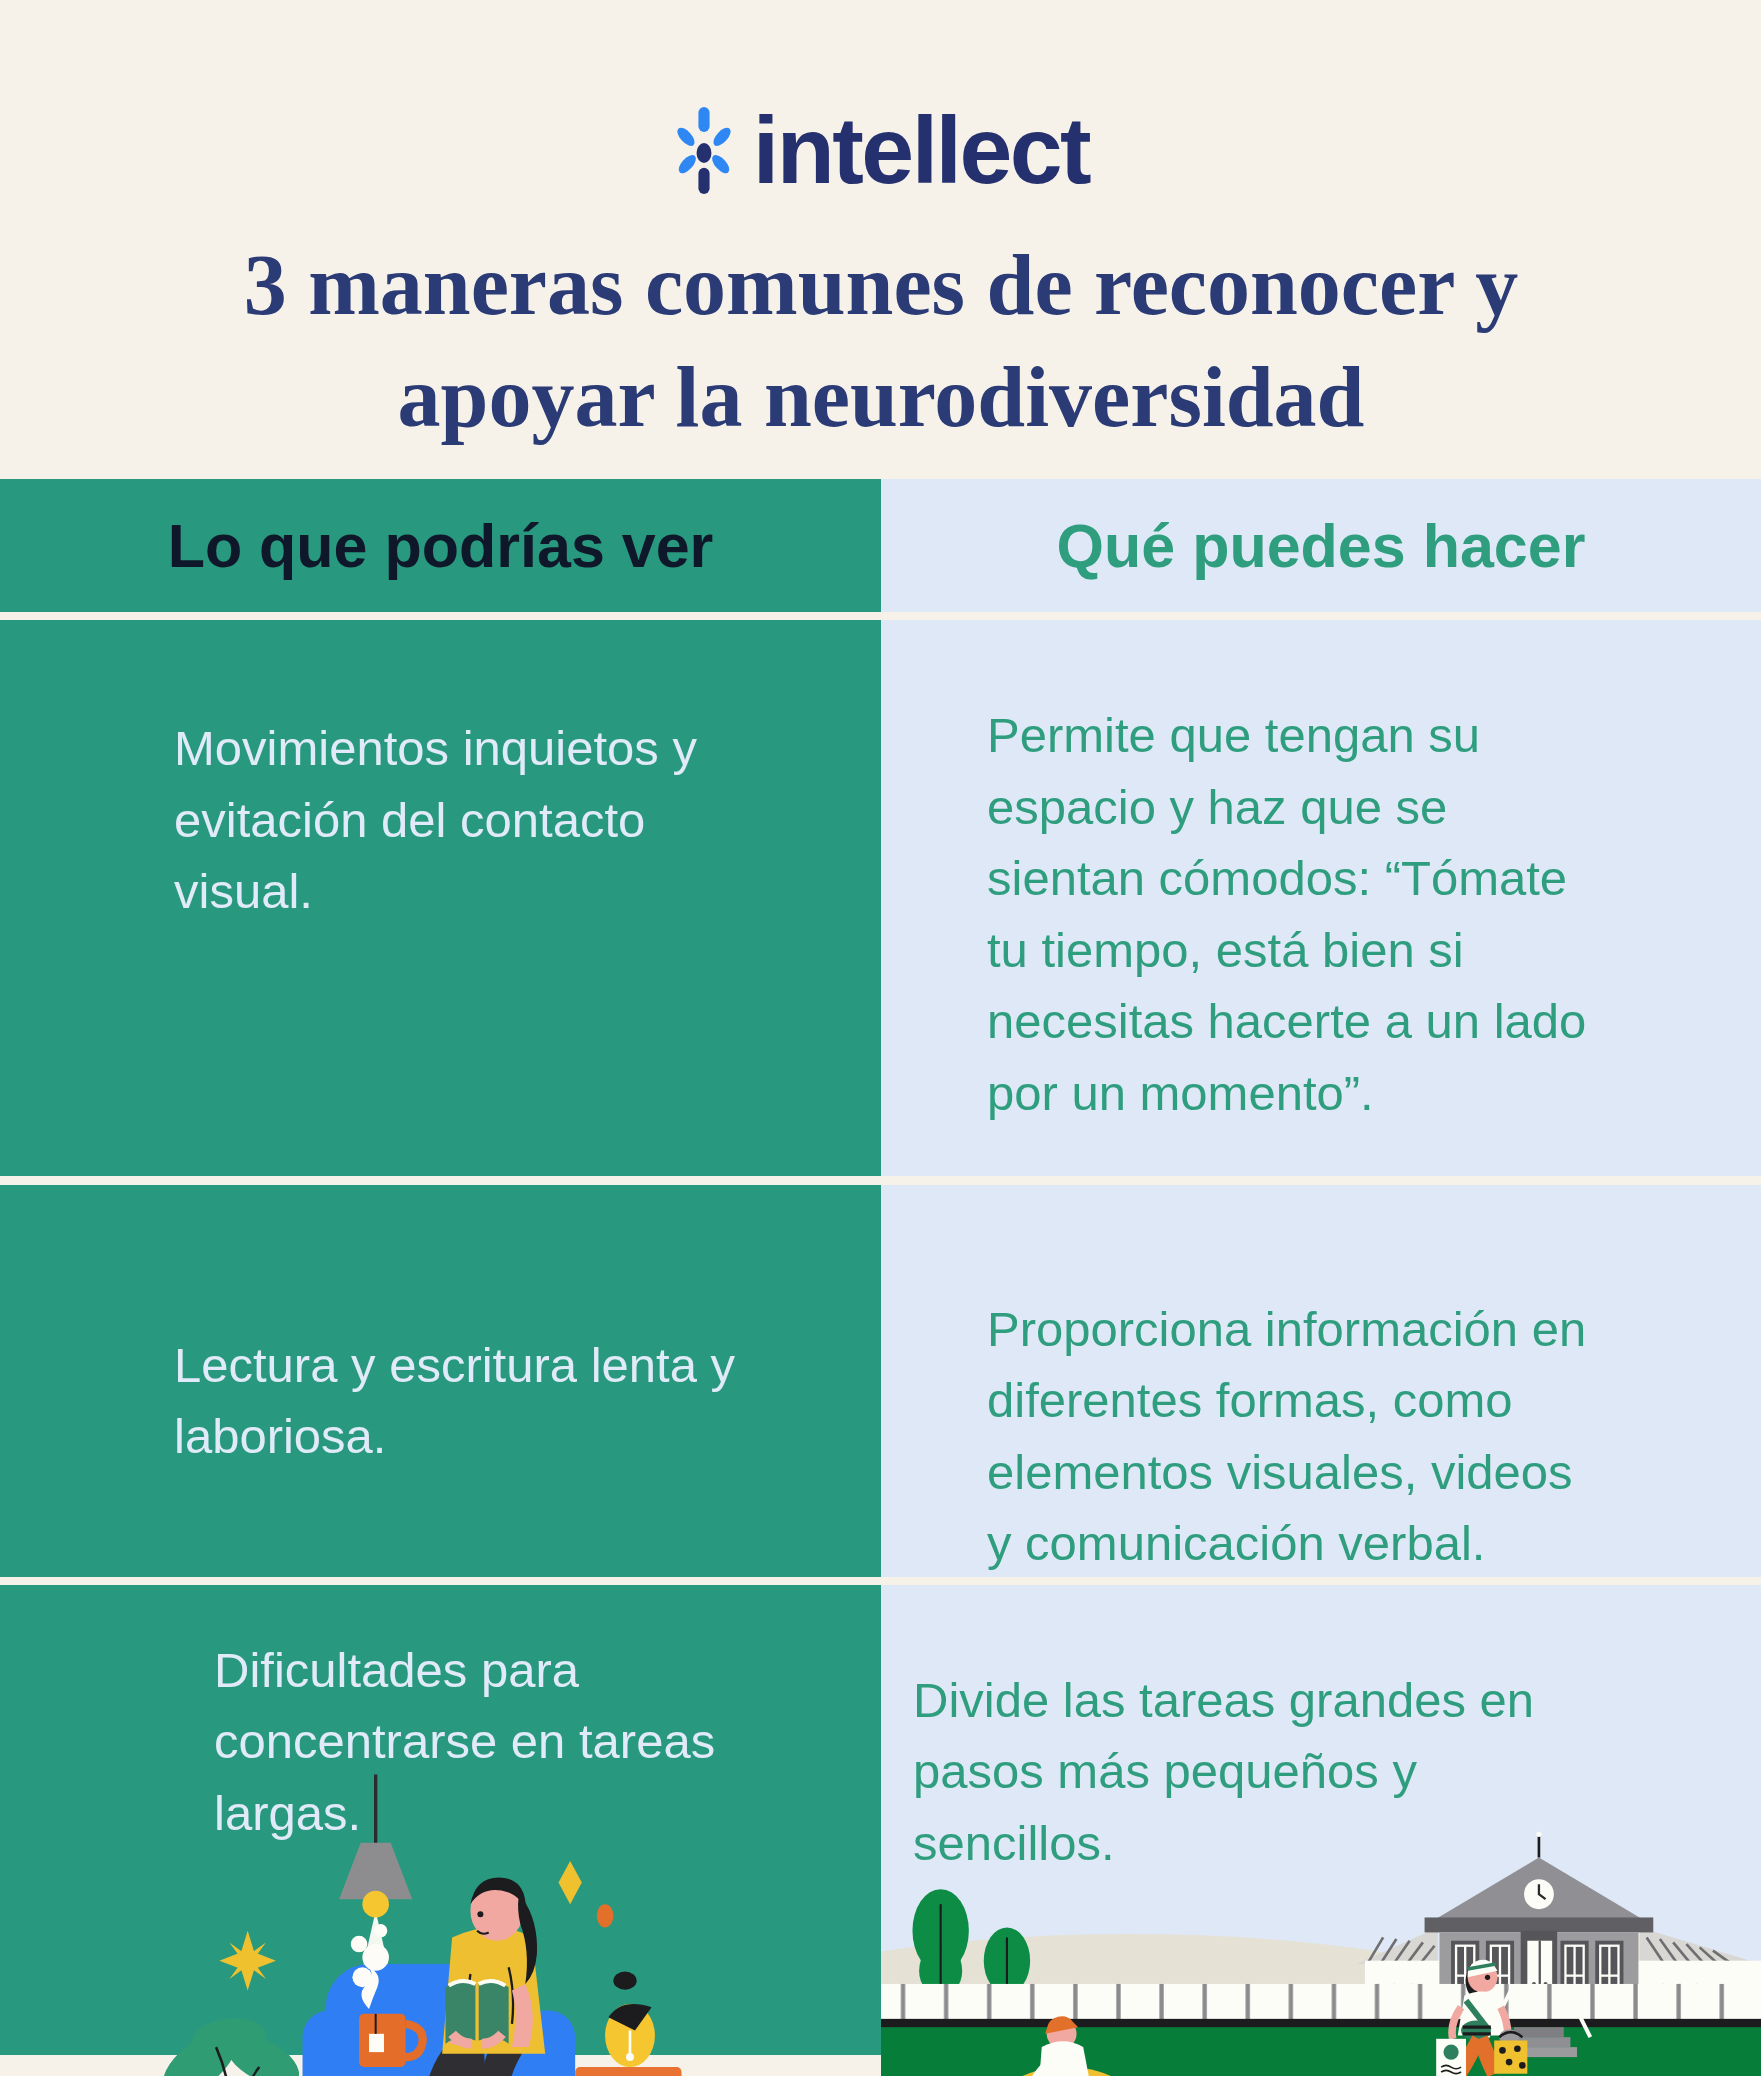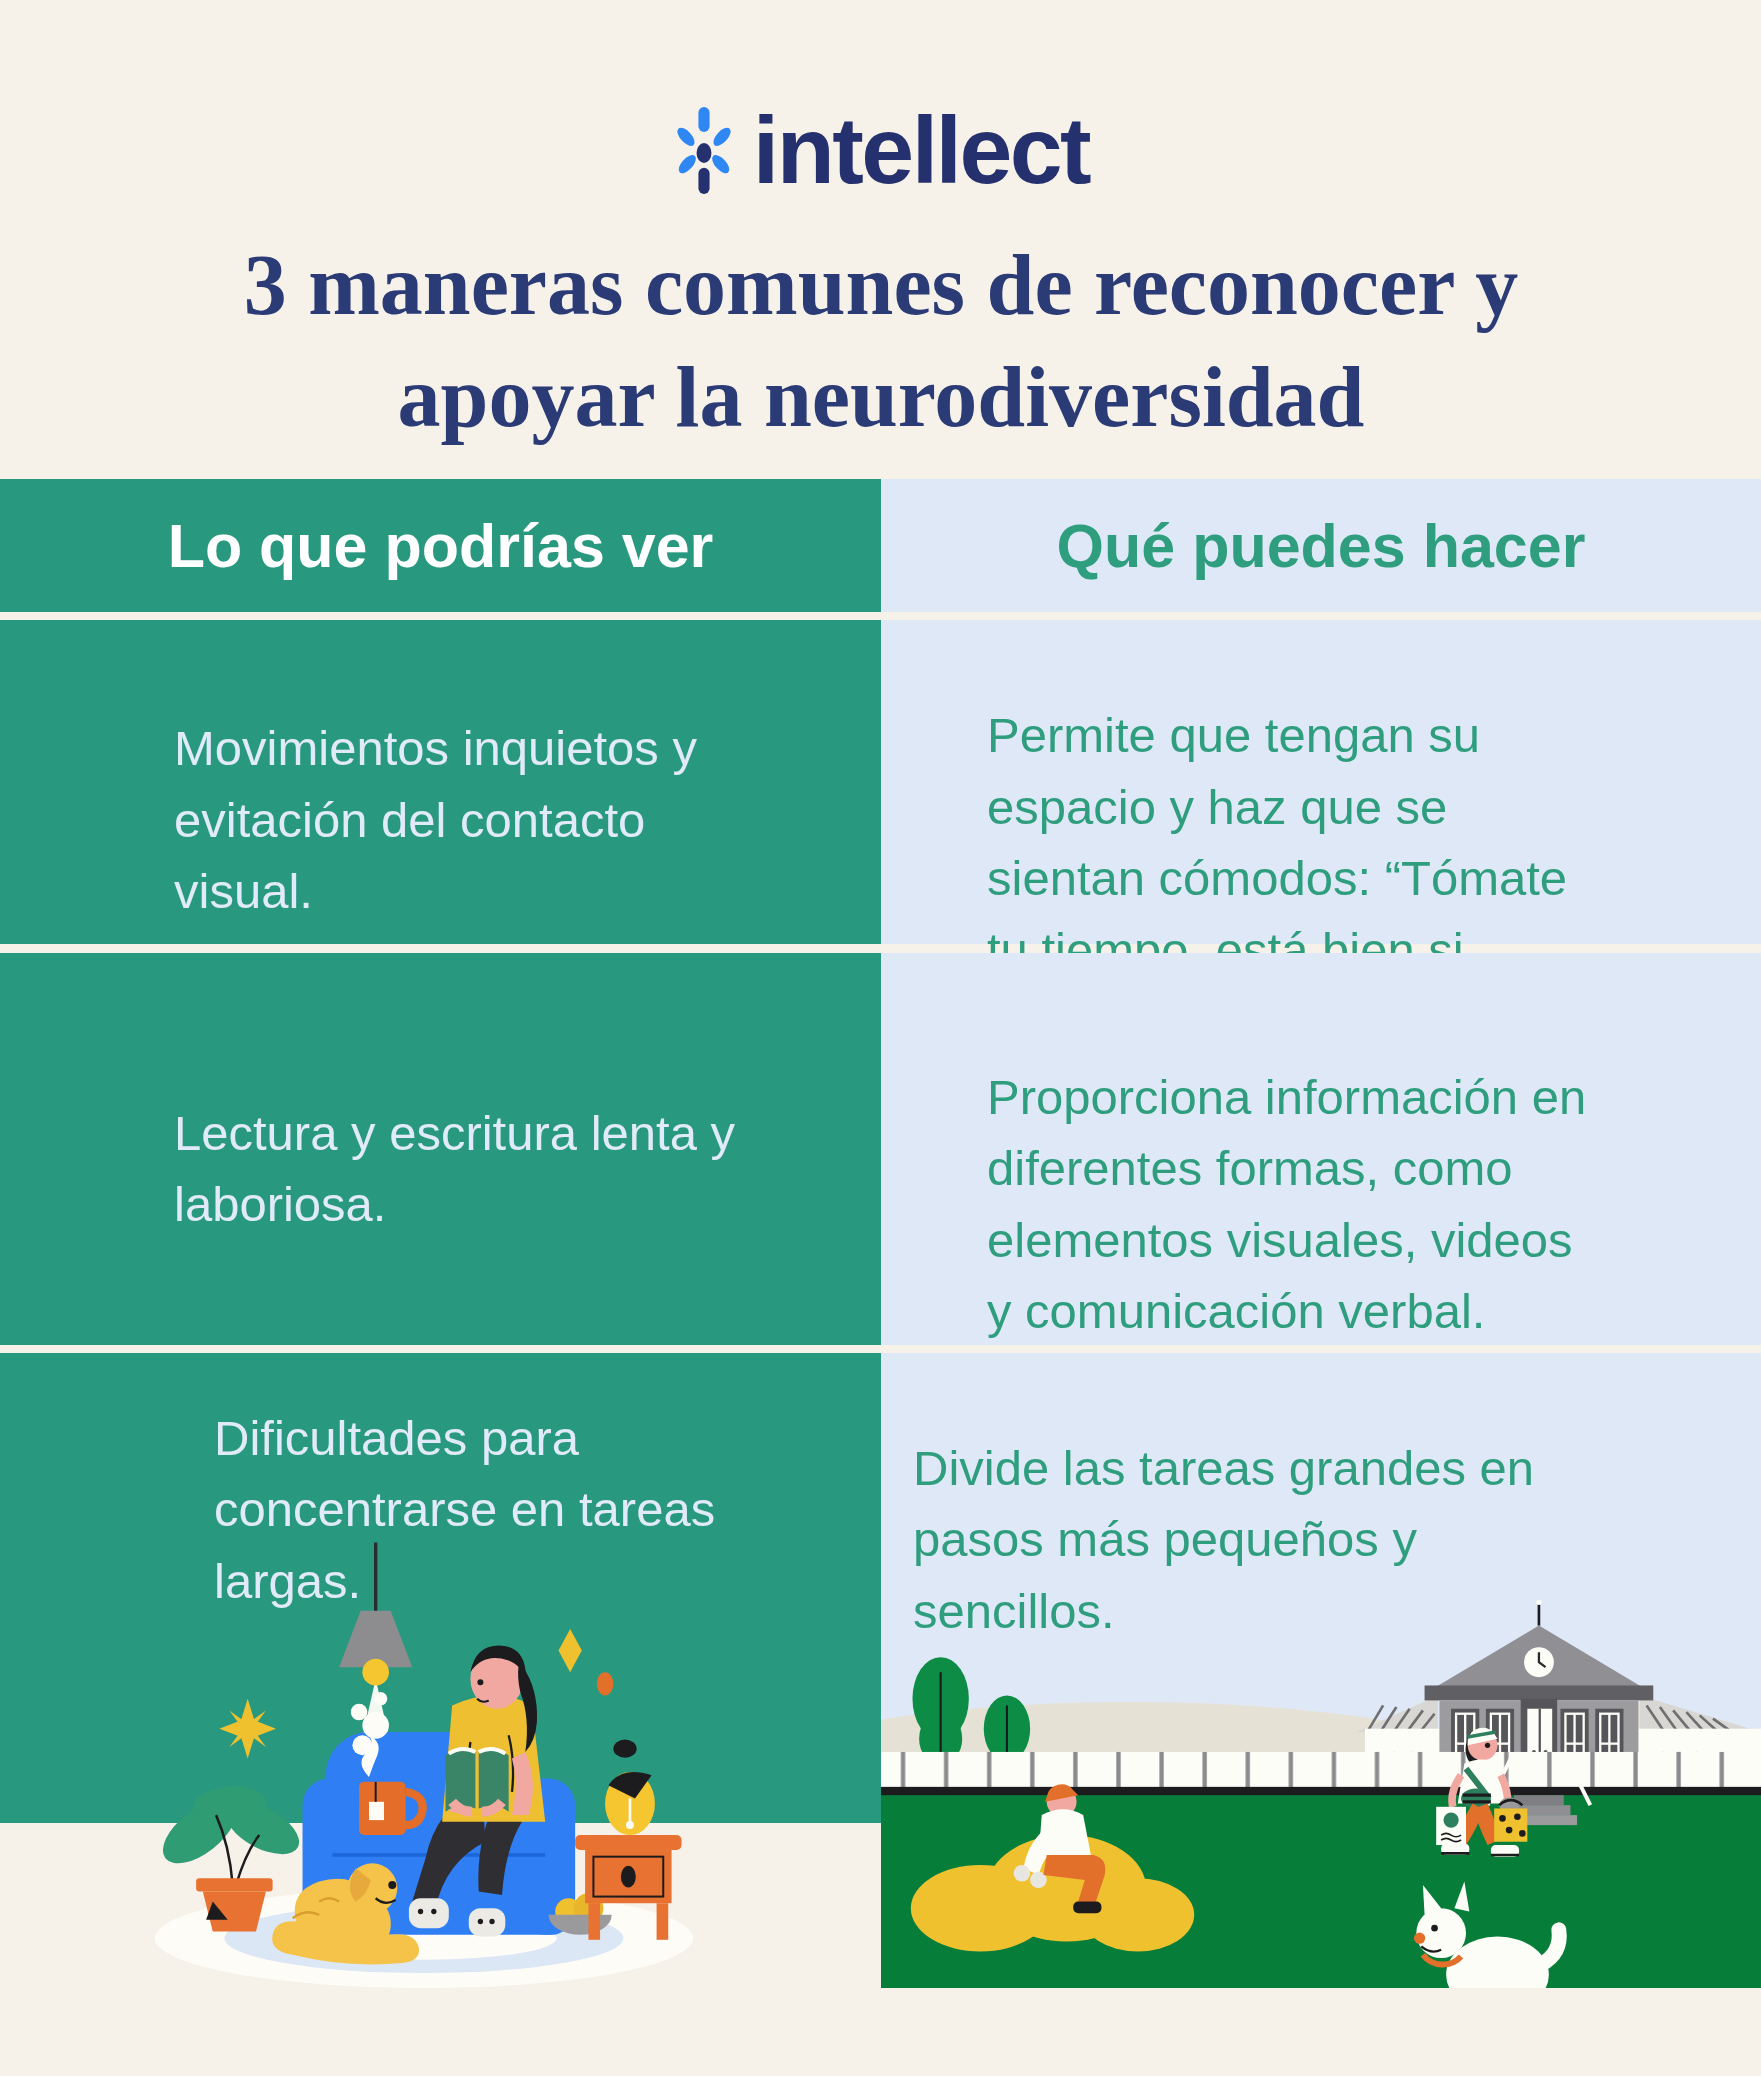--- a/index.html
+++ b/index.html
@@ -11,27 +11,27 @@
   .wordmark{font-size:95px;font-weight:bold;color:#25316e;letter-spacing:-2.5px;}
   .title{font-family:"Liberation Serif",serif;font-size:86px;line-height:1.3;font-weight:600;
          color:#2b3b76;text-align:center;max-width:1512px;margin:25px auto 0;}
   
   .table{position:absolute;top:479px;left:0;width:1762px;}
   .trow{display:flex;}
   .col-see{width:881px;background:#28997e;}
   .col-do{width:880px;background:#dfe8f6;}
   .thead{height:133px;}
   .thead .th{display:flex;align-items:center;justify-content:center;font-size:61px;font-weight:bold;}
-  .thead .col-see{color:#ffffff;}
+  .thead .col-see{color:#0f172a;}
   .thead .col-do{color:#2f9e7f;}
   .gap{height:8.3px;background:#f6f1e9;}
   .cell{font-size:49px;line-height:1.46;}
   .col-see .cell{color:#e0eaf8;padding-left:174px;width:615px;}
   .col-do .cell{color:#2f9e7f;padding-left:106px;width:623px;}
-  .row1{height:324px;}
+  .row1{height:556px;}
   .row1 .col-see .cell{padding-top:93px;}
   .row1 .col-do .cell{padding-top:80px;}
   .row2{height:392px;}
   .row2 .col-see .cell{padding-top:145px;}
   .row2 .col-do .cell{padding-top:109px;}
   .row3{height:635px;position:relative;}
   .row3 .col-see{background:linear-gradient(#28997e 0 470px,#f6f1e9 470px);}
   .row3 .col-see .cell{padding-top:50px;margin-left:40px;}
   .row3 .col-do .cell{padding-top:80px;padding-left:32px;}
   .scene{position:absolute;top:0;pointer-events:none;}

